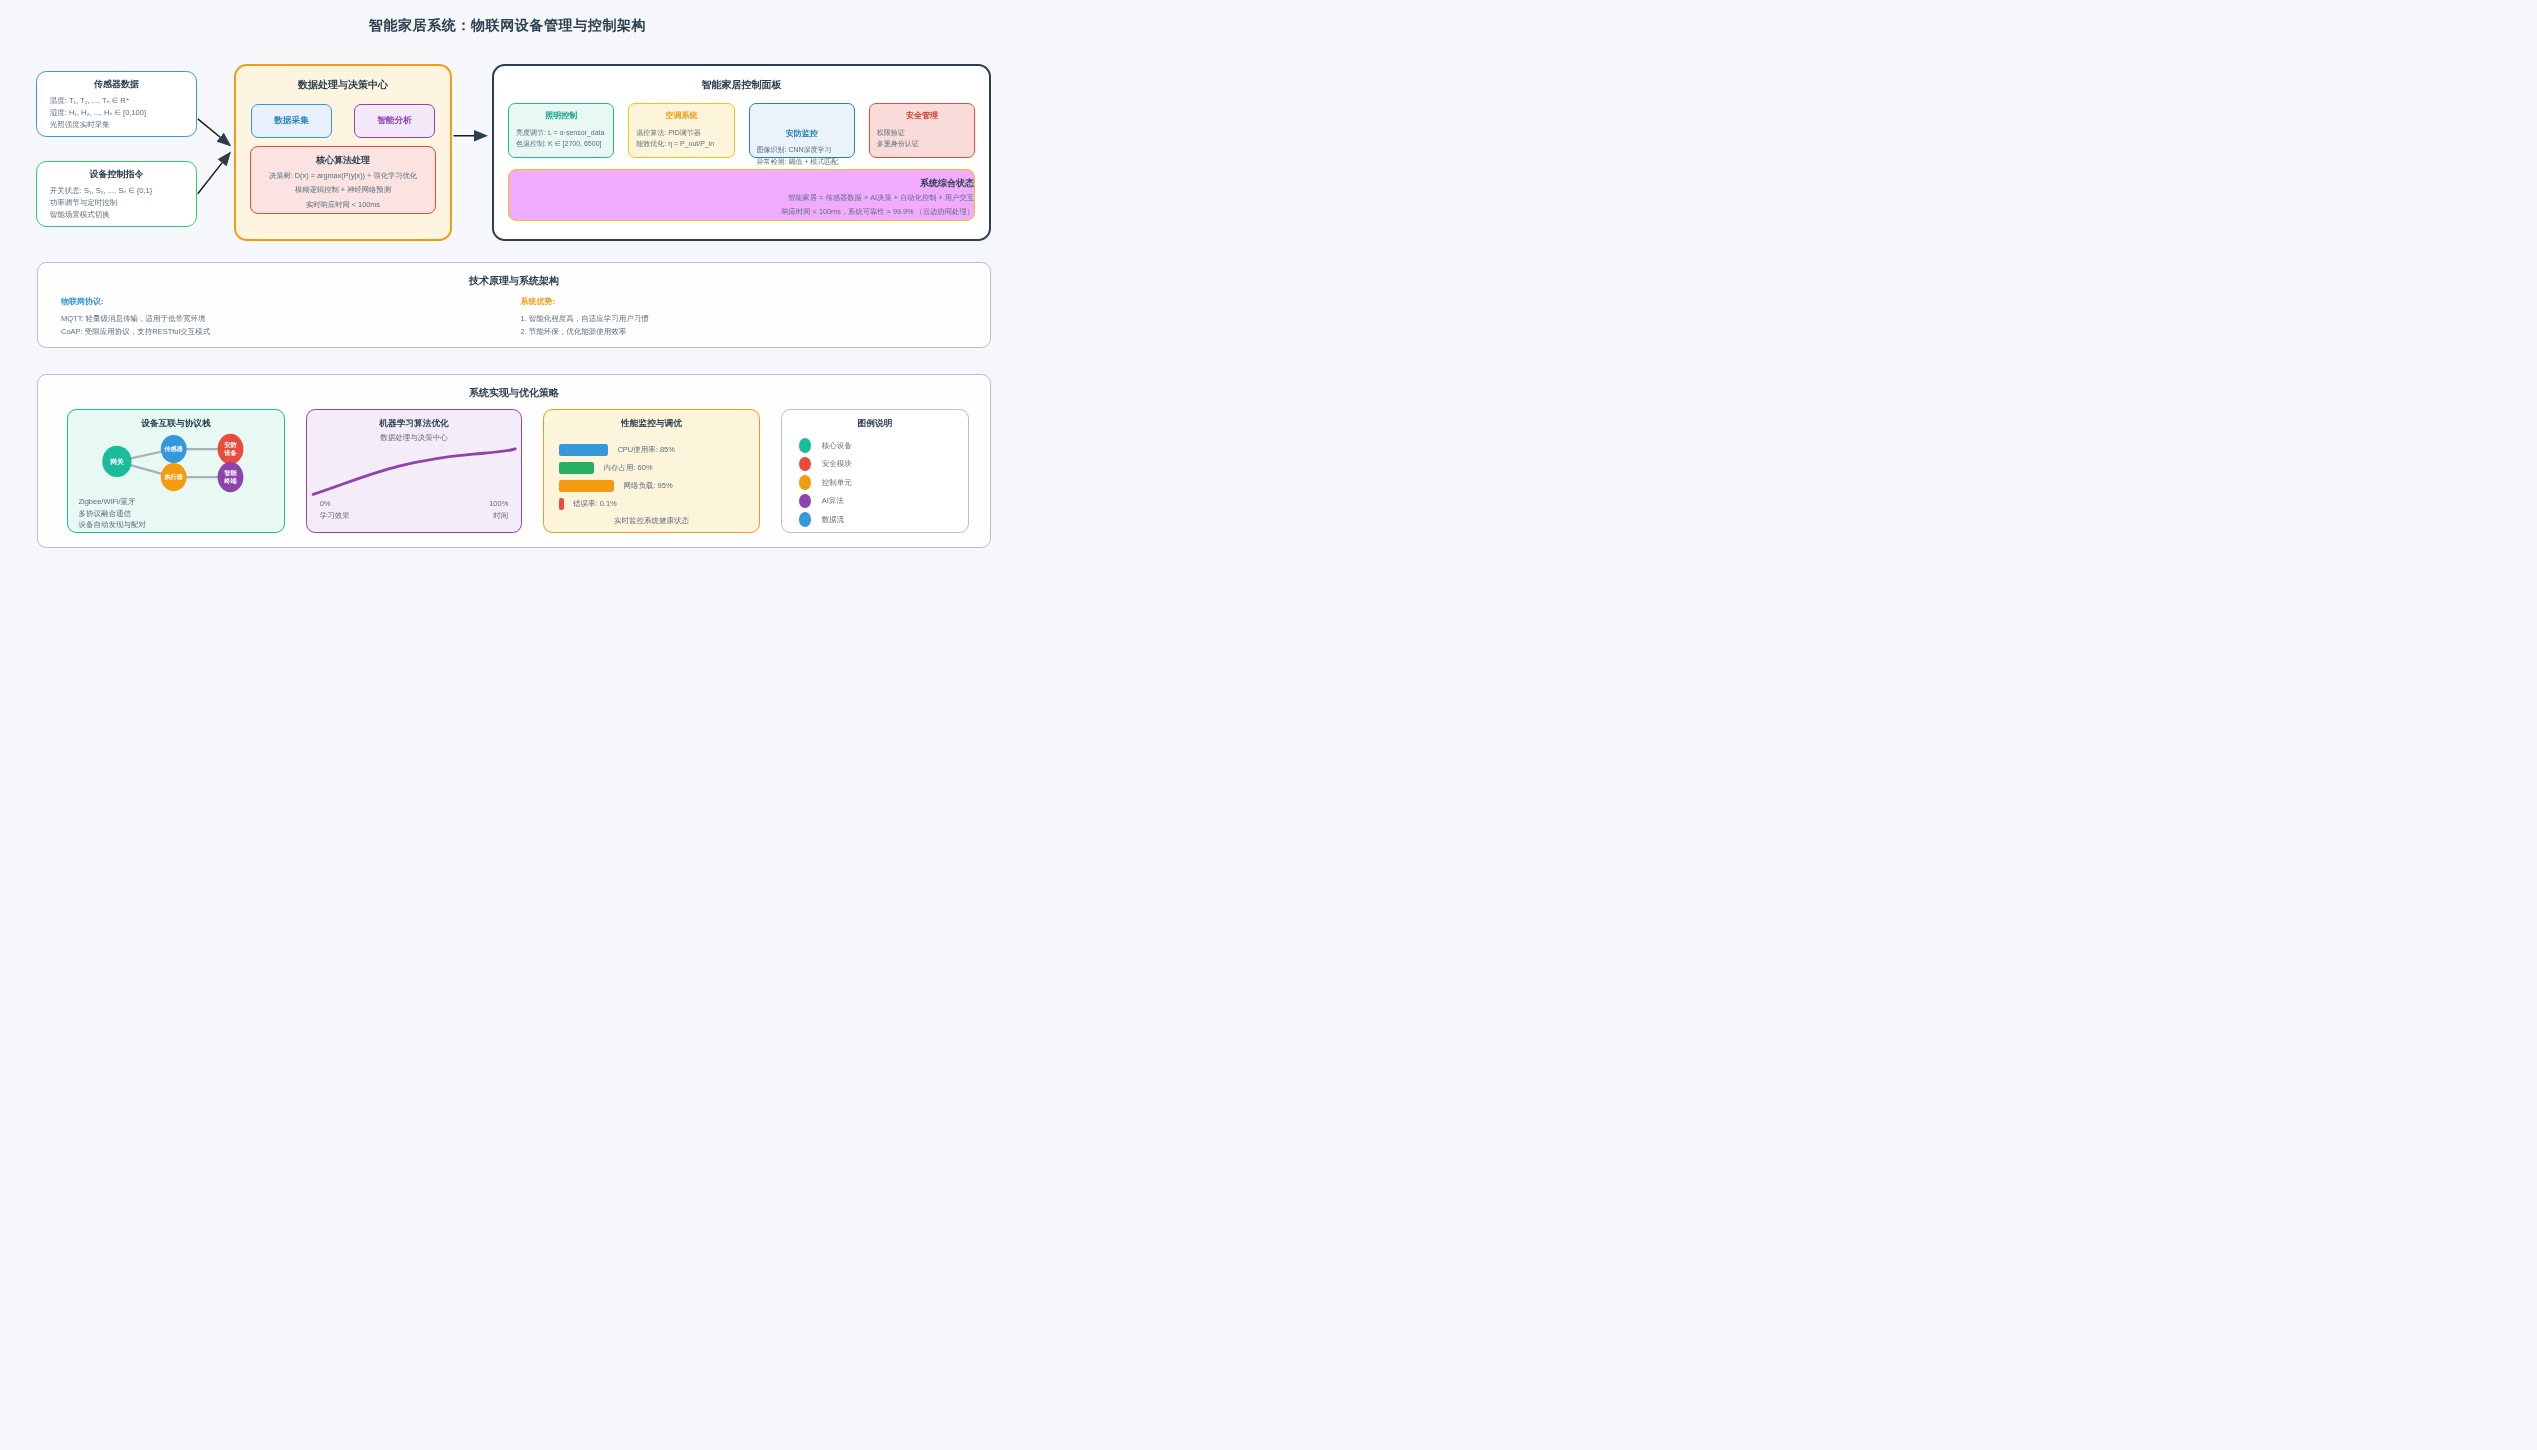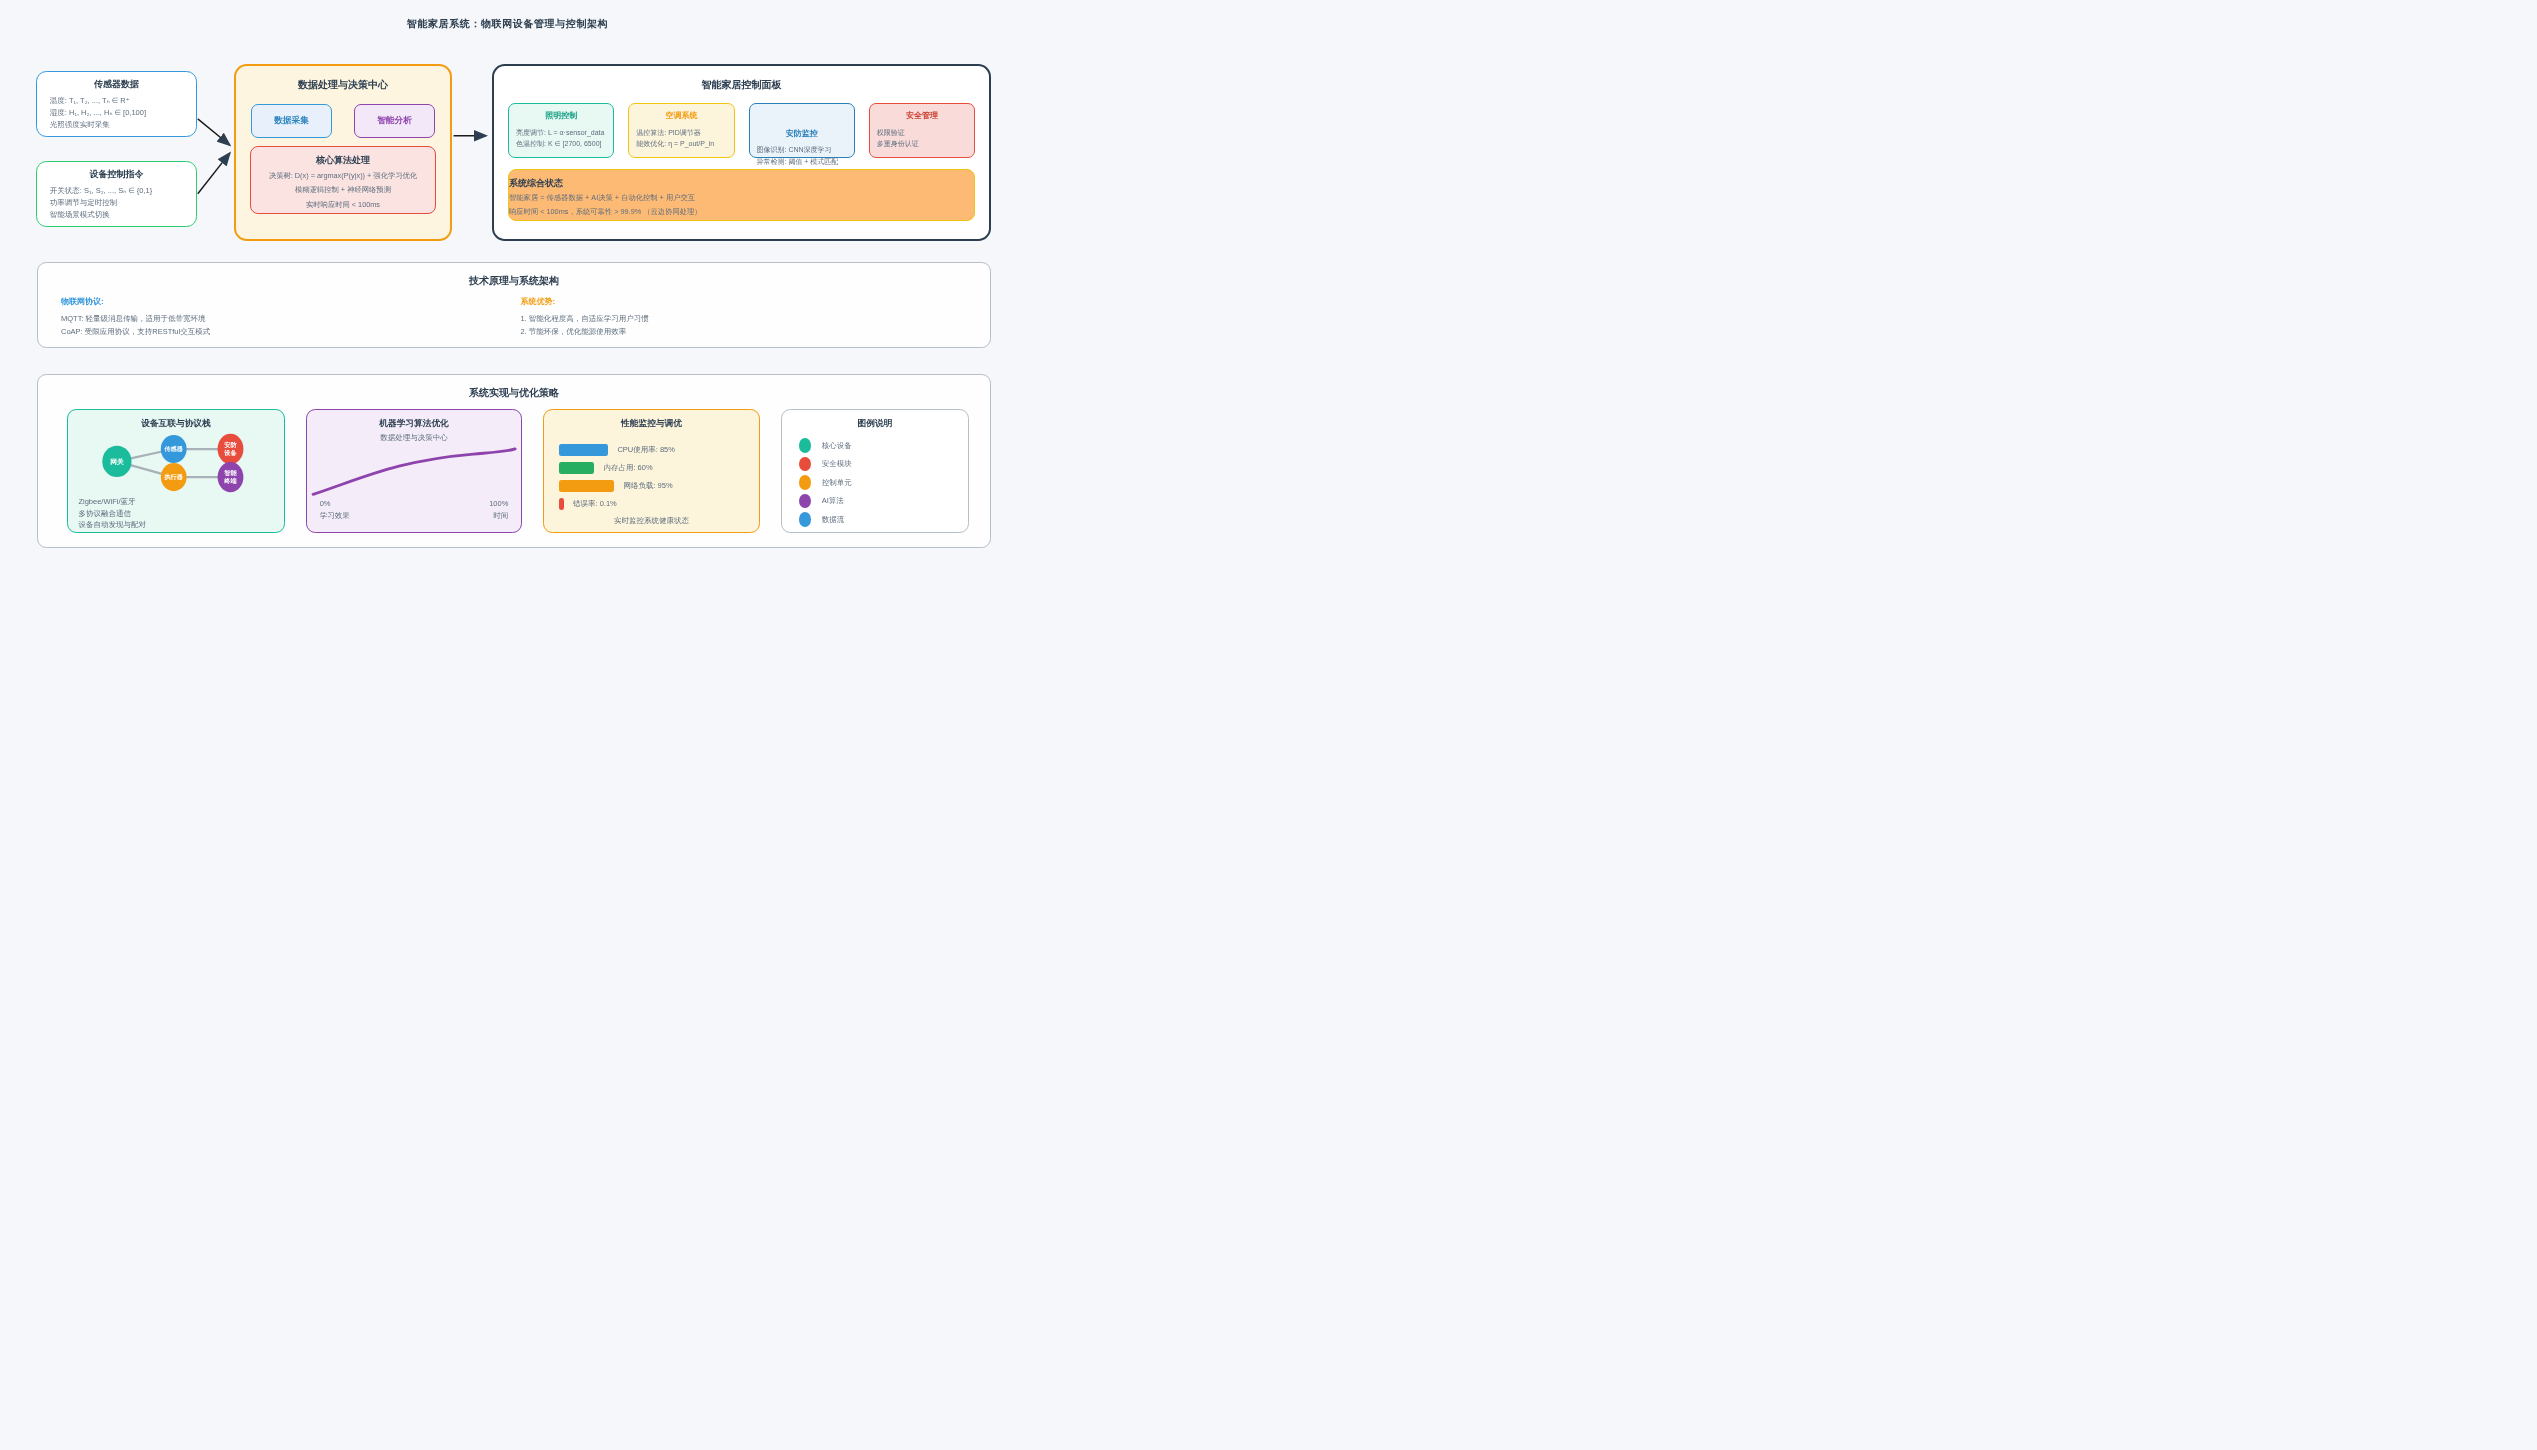--- a/index.html
+++ b/index.html
@@ -1,20 +1,20 @@
 <!DOCTYPE html>
 <html style="font-size:9.3px"><head>
 <meta charset="utf-8">
 <style>
   html,body { margin:0; padding:0; }
   body { background:#f5f7fa; font-family:"Liberation Sans","DejaVu Sans",sans-serif; }
   .canvas { position:relative; width:1015px; height:580px; background:#f5f7fa; overflow:hidden; }
 
   .page-title { position:absolute; top:17.4px; left:0; width:100%; text-align:center;
-    font-size:10px; font-weight:bold; color:#2c3e50; letter-spacing:0.6px; }
+    font-size:14px; font-weight:bold; color:#2c3e50; letter-spacing:0.6px; }
 
   
   .io-box { position:absolute; width:161px; height:66px; background:#ffffff;
     border-radius:10.4px; box-sizing:border-box; }
   .io-box.sensor { left:36px; top:71px; border:1.7px solid #3498db; }
   .io-box.device { left:36px; top:161px; border:1.7px solid #2ecc71; }
   .io-title { text-align:center; margin-top:6.4px; font-size:9px; font-weight:bold; color:#2c3e50; }
   .io-lines { margin:4px 0 0 12.8px; font-size:7.5px; color:#5d6d7e; line-height:12px; }
 
   .center-box { position:absolute; left:234px; top:64px; width:218px; height:177px;
@@ -34,22 +34,22 @@
     background:#ffffff; border:2.3px solid #2c3e50; border-radius:12.8px; box-sizing:border-box; }
   .panel-title { text-align:center; margin-top:11.6px; font-size:10px; font-weight:bold; color:#2c3e50; }
   .pcards { display:flex; gap:14px; margin:11px 14px 0; }
   .pcard { flex:1; height:55px; border-radius:7px; box-sizing:border-box; padding:4.6px 7px 0; }
   .pcard .pc-title { text-align:center; font-size:8px; font-weight:bold; margin:2.3px 0 5.2px; }
   .pcard .pc-line { font-size:7px; line-height:11.6px; color:#5d6d7e; white-space:nowrap; }
   .pc-teal   { background:#e8f8f3; border:1.7px solid #1abc9c; } .pc-teal .pc-title   { color:#16a085; }
   .pc-yellow { background:#fdf4dc; border:1.7px solid #f1c40f; } .pc-yellow .pc-title { color:#f39c12; }
   .pc-blue   { background:#eaf2fa; border:1.7px solid #2980b9; } .pc-blue .pc-title   { color:#2980b9;margin-top:20px; }
   .pc-red    { background:#f9dcd9; border:1.7px solid #e74c3c; } .pc-red .pc-title    { color:#cb4335; }
-  .status-box { margin:11.6px 14px 0; height:52px; background:#fdba74; border:1.7px solid #f1c40f;
-    border-radius:8px; text-align:left; box-sizing:border-box; }
+  .status-box { margin:11.6px 14px 0; height:52px; background:#f0abfc; border:1.7px solid #f1c40f;
+    border-radius:8px; text-align:right; box-sizing:border-box; }
   .status-title { margin-top:7px; font-size:9px; font-weight:bold; color:#2c3e50; }
   .status-lines { margin-top:1.2px; font-size:7.3px; color:#5d6d7e; line-height:14px; }
 
   .arrow-layer { position:absolute; left:0; top:0; width:1015px; height:261px; pointer-events:none; }
 
   
   .section { position:absolute; left:37px; width:954px; background:#fefefe;
     border:1.2px solid #b6bfc8; border-radius:9.3px; box-sizing:border-box; }
   .sec-tech { top:262px; height:86px; }
   .sec-impl { top:374px; height:174px; }

